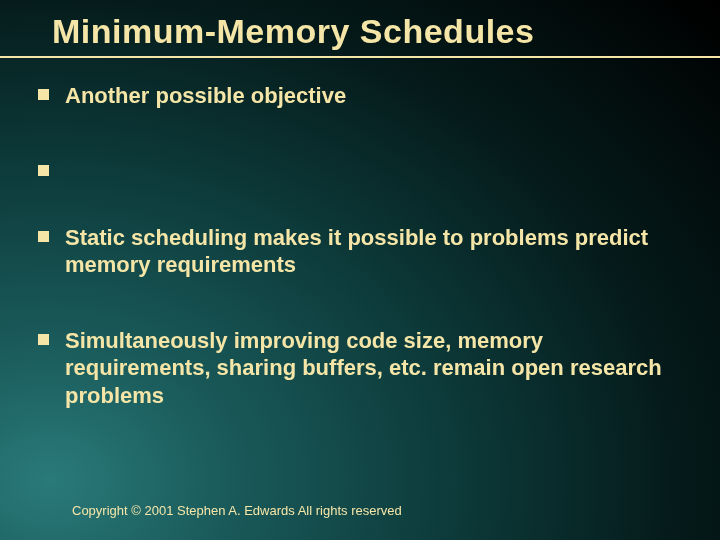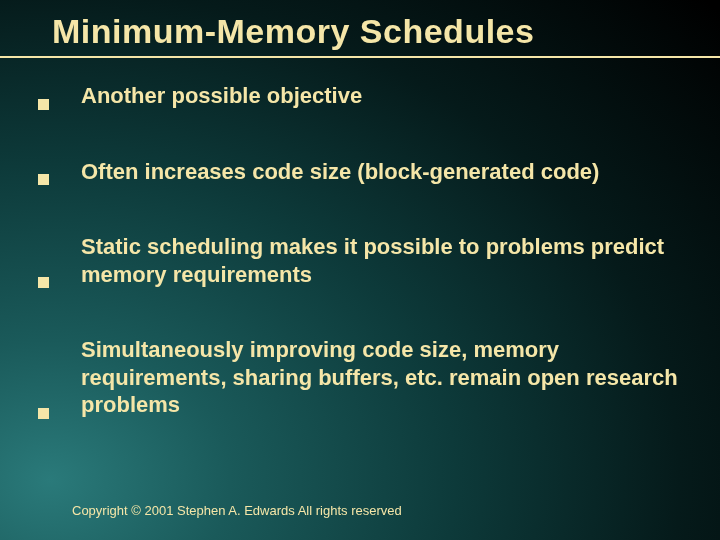--- a/index.html
+++ b/index.html
@@ -28,23 +28,22 @@
     background: #f5e6a8;
   }
   .content {
     position: absolute;
     top: 82px;
     left: 38px;
     right: 30px;
   }
   .bullet-item {
     display: flex;
-    align-items: flex-end;
+    align-items: flex-start;
     margin-bottom: 48px;
-    gap: 16px;
   }
   .bullet-marker {
     width: 11px;
     height: 11px;
     background: #f5e6a8;
     margin-top: 7px;
     margin-right: 16px;
     flex-shrink: 0;
   }
   .bullet-text {
@@ -66,21 +65,20 @@
 <div class="title">Minimum-Memory Schedules</div>
 <div class="underline"></div>
 
 <div class="content">
   <div class="bullet-item">
     <div class="bullet-marker"></div>
     <div class="bullet-text">Another possible objective</div>
   </div>
   <div class="bullet-item">
     <div class="bullet-marker"></div>
-    <div class="bullet-text">Often increases code size (block-generated code)</div>
   </div>
   <div class="bullet-item">
     <div class="bullet-marker"></div>
     <div class="bullet-text">Static scheduling makes it possible to problems predict memory requirements</div>
   </div>
   <div class="bullet-item">
     <div class="bullet-marker"></div>
     <div class="bullet-text">Simultaneously improving code size, memory requirements, sharing buffers, etc.  remain open research problems</div>
   </div>
 </div>

